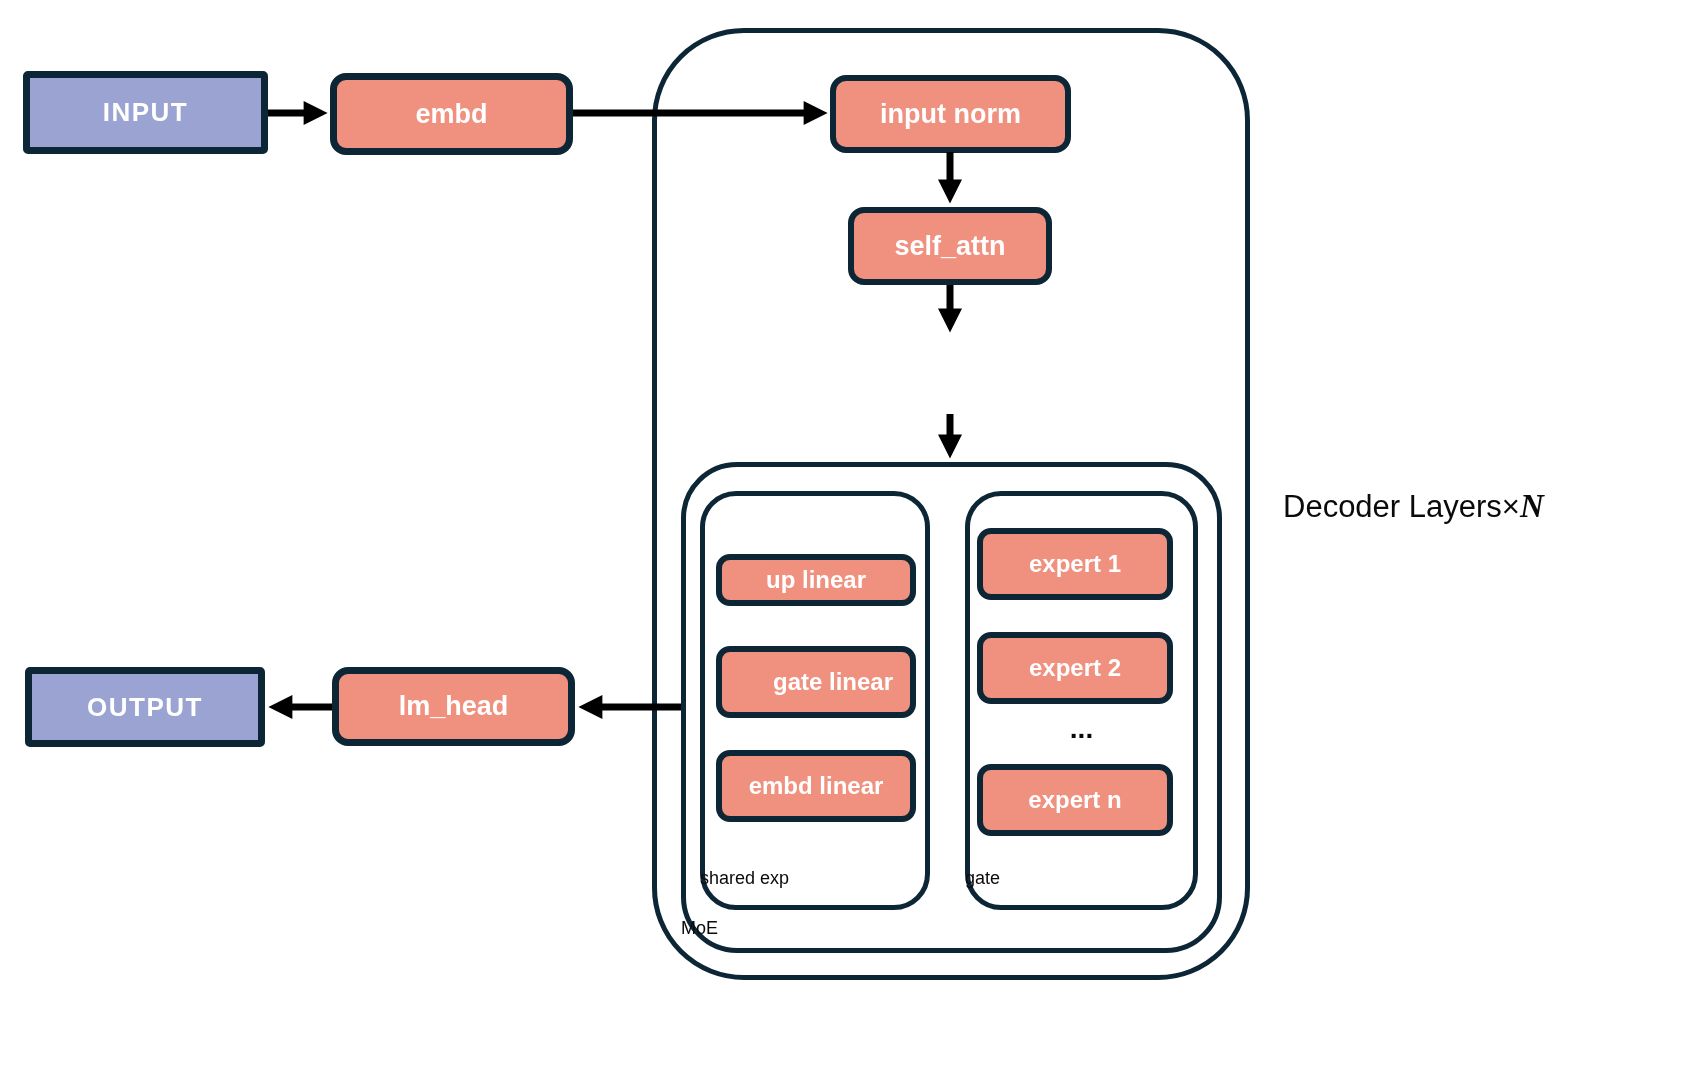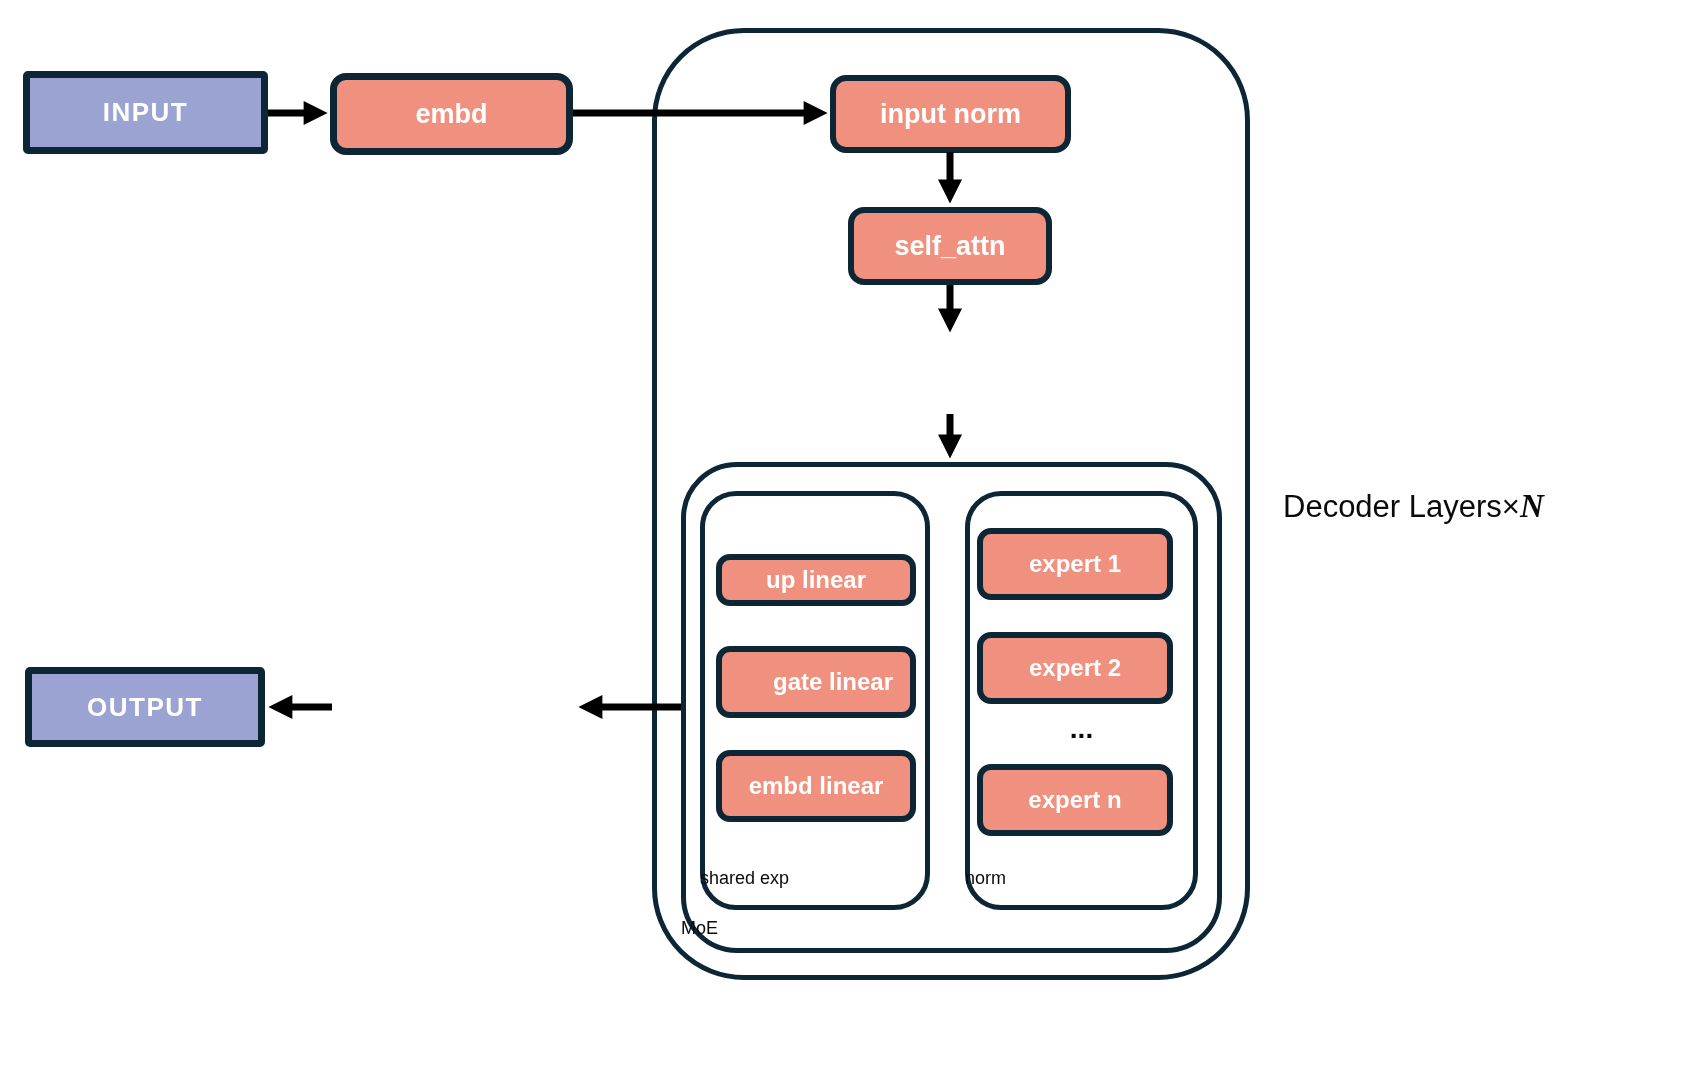--- a/index.html
+++ b/index.html
@@ -55,20 +55,21 @@
   <div class="container" style="left:700px;top:491px;width:230px;height:419px;border-radius:36px;"></div>
 
   <div class="container" style="left:965px;top:491px;width:233px;height:419px;border-radius:36px;"></div>
 
   <div class="node lavender" style="left:23px;top:71px;width:245px;height:83px;">INPUT</div>
 
   <div class="node salmon" style="left:330px;top:73px;width:243px;height:82px;">embd</div>
 
   <div class="node lavender" style="left:25px;top:667px;width:240px;height:80px;">OUTPUT</div>
 
+  <div class="node salmon" style="left:332px;top:667px;width:243px;height:79px;">lm_head</div>
 
   <div class="node salmon" style="left:830px;top:75px;width:241px;height:78px;border-width:6px;">input norm</div>
 
   <div class="node salmon" style="left:848px;top:207px;width:204px;height:78px;border-width:6px;">self_attn</div>
 
 
   <div class="node salmon-sm" style="left:716px;top:542px;width:200px;height:52px;margin-top:12px;">up linear</div>
 
   <div class="node salmon-sm" style="left:716px;top:646px;width:200px;height:72px;padding-left:34px;">gate linear</div>
 
@@ -77,21 +78,21 @@
   <div class="node salmon-sm" style="left:977px;top:528px;width:196px;height:72px;text-align:right;">expert 1</div>
 
   <div class="node salmon-sm" style="left:977px;top:632px;width:196px;height:72px;">expert 2</div>
 
   <div id="ellipsis">...</div>
 
   <div class="node salmon-sm" style="left:977px;top:764px;width:196px;height:72px;">expert n</div>
 
   <div class="dlabel" style="left:700px;top:868px;width:230px;">shared exp</div>
 
-  <div class="dlabel" style="left:965px;top:868px;width:233px;">norm</div>
+  <div class="dlabel" style="left:965px;top:868px;width:233px;">gate</div>
 
   <div class="dlabel" style="left:681px;top:918px;width:541px;">MoE</div>
 
   <div id="decoder-layers-label">
     <span>Decoder Layers×</span><span class="n">N</span>
   </div>
 
   <svg class="arrows" width="1702" height="1068" viewBox="0 0 1702 1068">
     <defs>
       <marker id="ah" viewBox="0 0 10 10" refX="1" refY="5" markerWidth="26" markerHeight="24" markerUnits="userSpaceOnUse" orient="auto">

